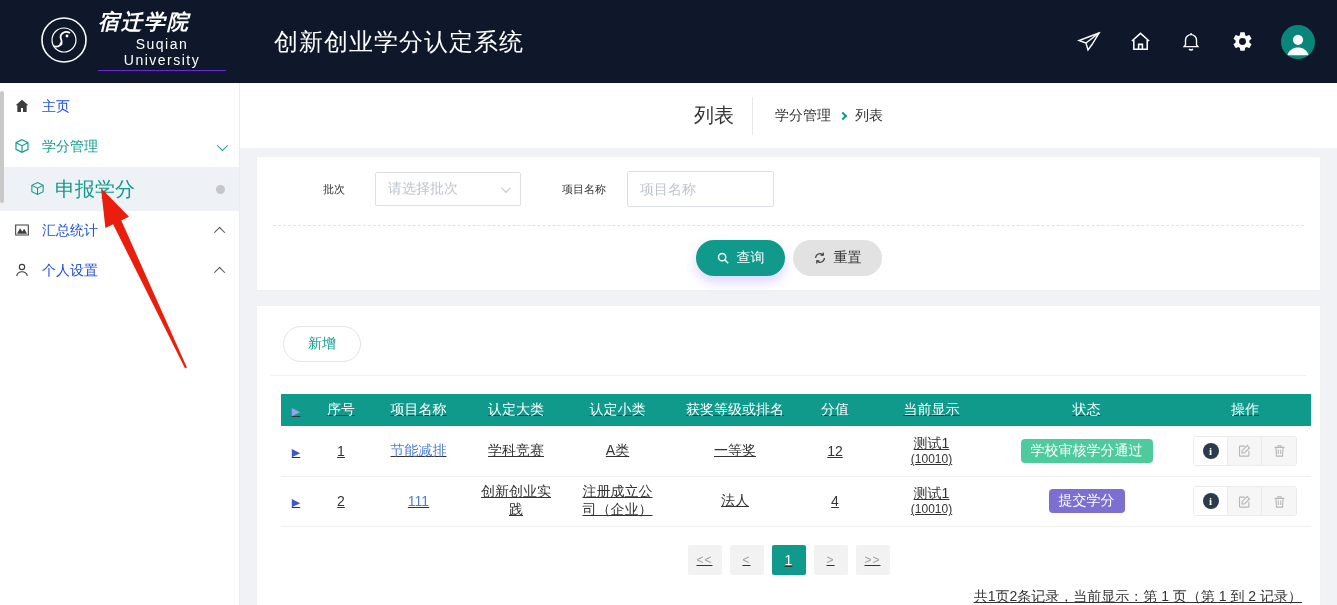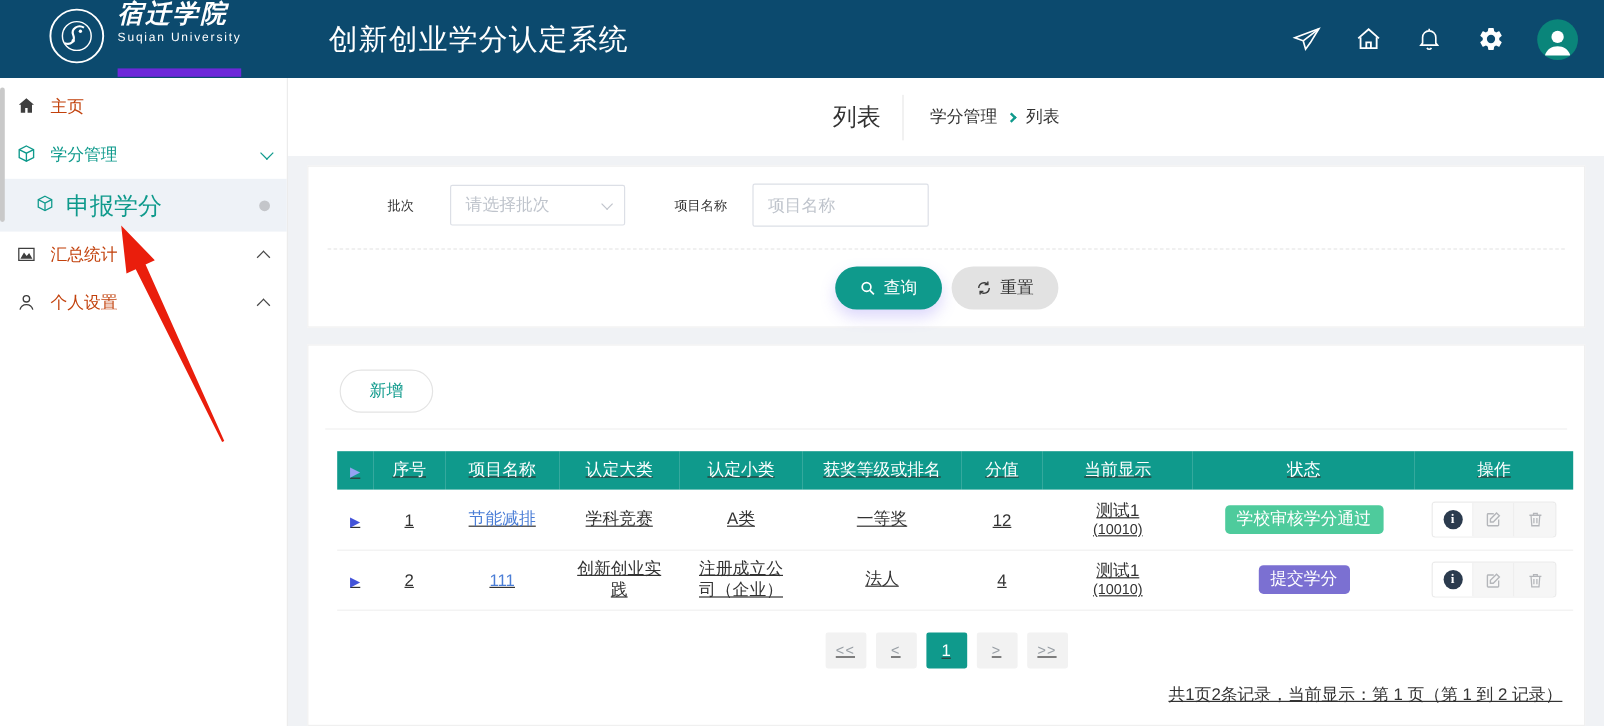--- a/index.html
+++ b/index.html
@@ -2,36 +2,36 @@
 <html><head>
 <meta charset="utf-8">
 <style>
   * { margin:0; padding:0; box-sizing:border-box; }
   html,body { width:1337px; height:605px; }
   body {
     font-family:"Liberation Sans","DejaVu Sans",sans-serif;
     background:#f0f2f5; overflow:hidden; position:relative; color:#333;
   }
   
-  .topbar { height:65px; background:#0c4a6e; display:flex; align-items:center; padding:0 22px 0 40px; }
+  .topbar { height:83px; background:#0f172a; display:flex; align-items:center; padding:0 22px 0 40px; }
   .logo { display:flex; align-items:center; gap:10px; width:186px; flex:none; }
   .logo-text { color:#fff; }
   .logo-cn { font-family:"Liberation Serif","DejaVu Serif",serif; font-style:italic; font-weight:bold; font-size:21px; letter-spacing:2px; line-height:1; }
-  .logo-en { font-size:10px; letter-spacing:1.5px; border-bottom:7px solid #6d28d9; padding:3px 0 20px; text-align:center; }
+  .logo-en { font-size:14px; letter-spacing:1.5px; border-bottom:1px solid #6d28d9; padding:3px 0 2px; text-align:center; }
   .app-title { color:#fff; font-size:24px; margin-left:48px; letter-spacing:1px; }
   .topbar-spacer { flex:1; }
   .topbar-icons { display:flex; align-items:center; gap:27px; }
   .tb-icon { width:24px; height:24px; display:flex; align-items:center; justify-content:center; cursor:pointer; }
   .avatar { width:34px; height:34px; border-radius:50%; background:#0a857a; display:flex; align-items:flex-end; justify-content:center; overflow:hidden; cursor:pointer; }
   
   .layout { display:flex; height:540px; position:relative; }
   .sidebar { width:240px; background:#fff; border-right:1px solid #ececec; position:relative; padding-top:4px; flex:none; }
   .side-thumb { position:absolute; left:0; top:8px; width:4px; height:112px; background:#c9c9c9; border-radius:2px; }
   .side-item { height:40px; display:flex; align-items:center; padding:0 14px 0 14px; font-size:14px; gap:12px; cursor:pointer; }
-  .side-item .lbl { color:#c2410c; }
+  .side-item .lbl { color:#1d4ed8; }
   .side-item.teal .lbl { color:#0f9a8c; }
   .side-sub { height:44px; background:#eef2f7; display:flex; align-items:center; padding:0 14px 0 30px; gap:10px; font-size:20px; cursor:pointer; }
   .side-sub .lbl { color:#0f9a8c; }
   .dot { margin-left:auto; width:9px; height:9px; border-radius:50%; background:#c4c6ca; }
   .chev { margin-left:auto; width:8px; height:8px; border-right:1.5px solid #0f9a8c; border-bottom:1.5px solid #0f9a8c; transform:rotate(45deg) translateY(-2px); }
   .chev.up { border-color:#454545; transform:rotate(-135deg) translateY(-2px); }
   
   .main { flex:1; display:flex; flex-direction:column; overflow:hidden; }
   .crumb-bar { height:65px; background:#fff; display:flex; align-items:center; padding:0 16px; flex:none;justify-content:center; }
   .page-title { font-size:20px; color:#333; }

